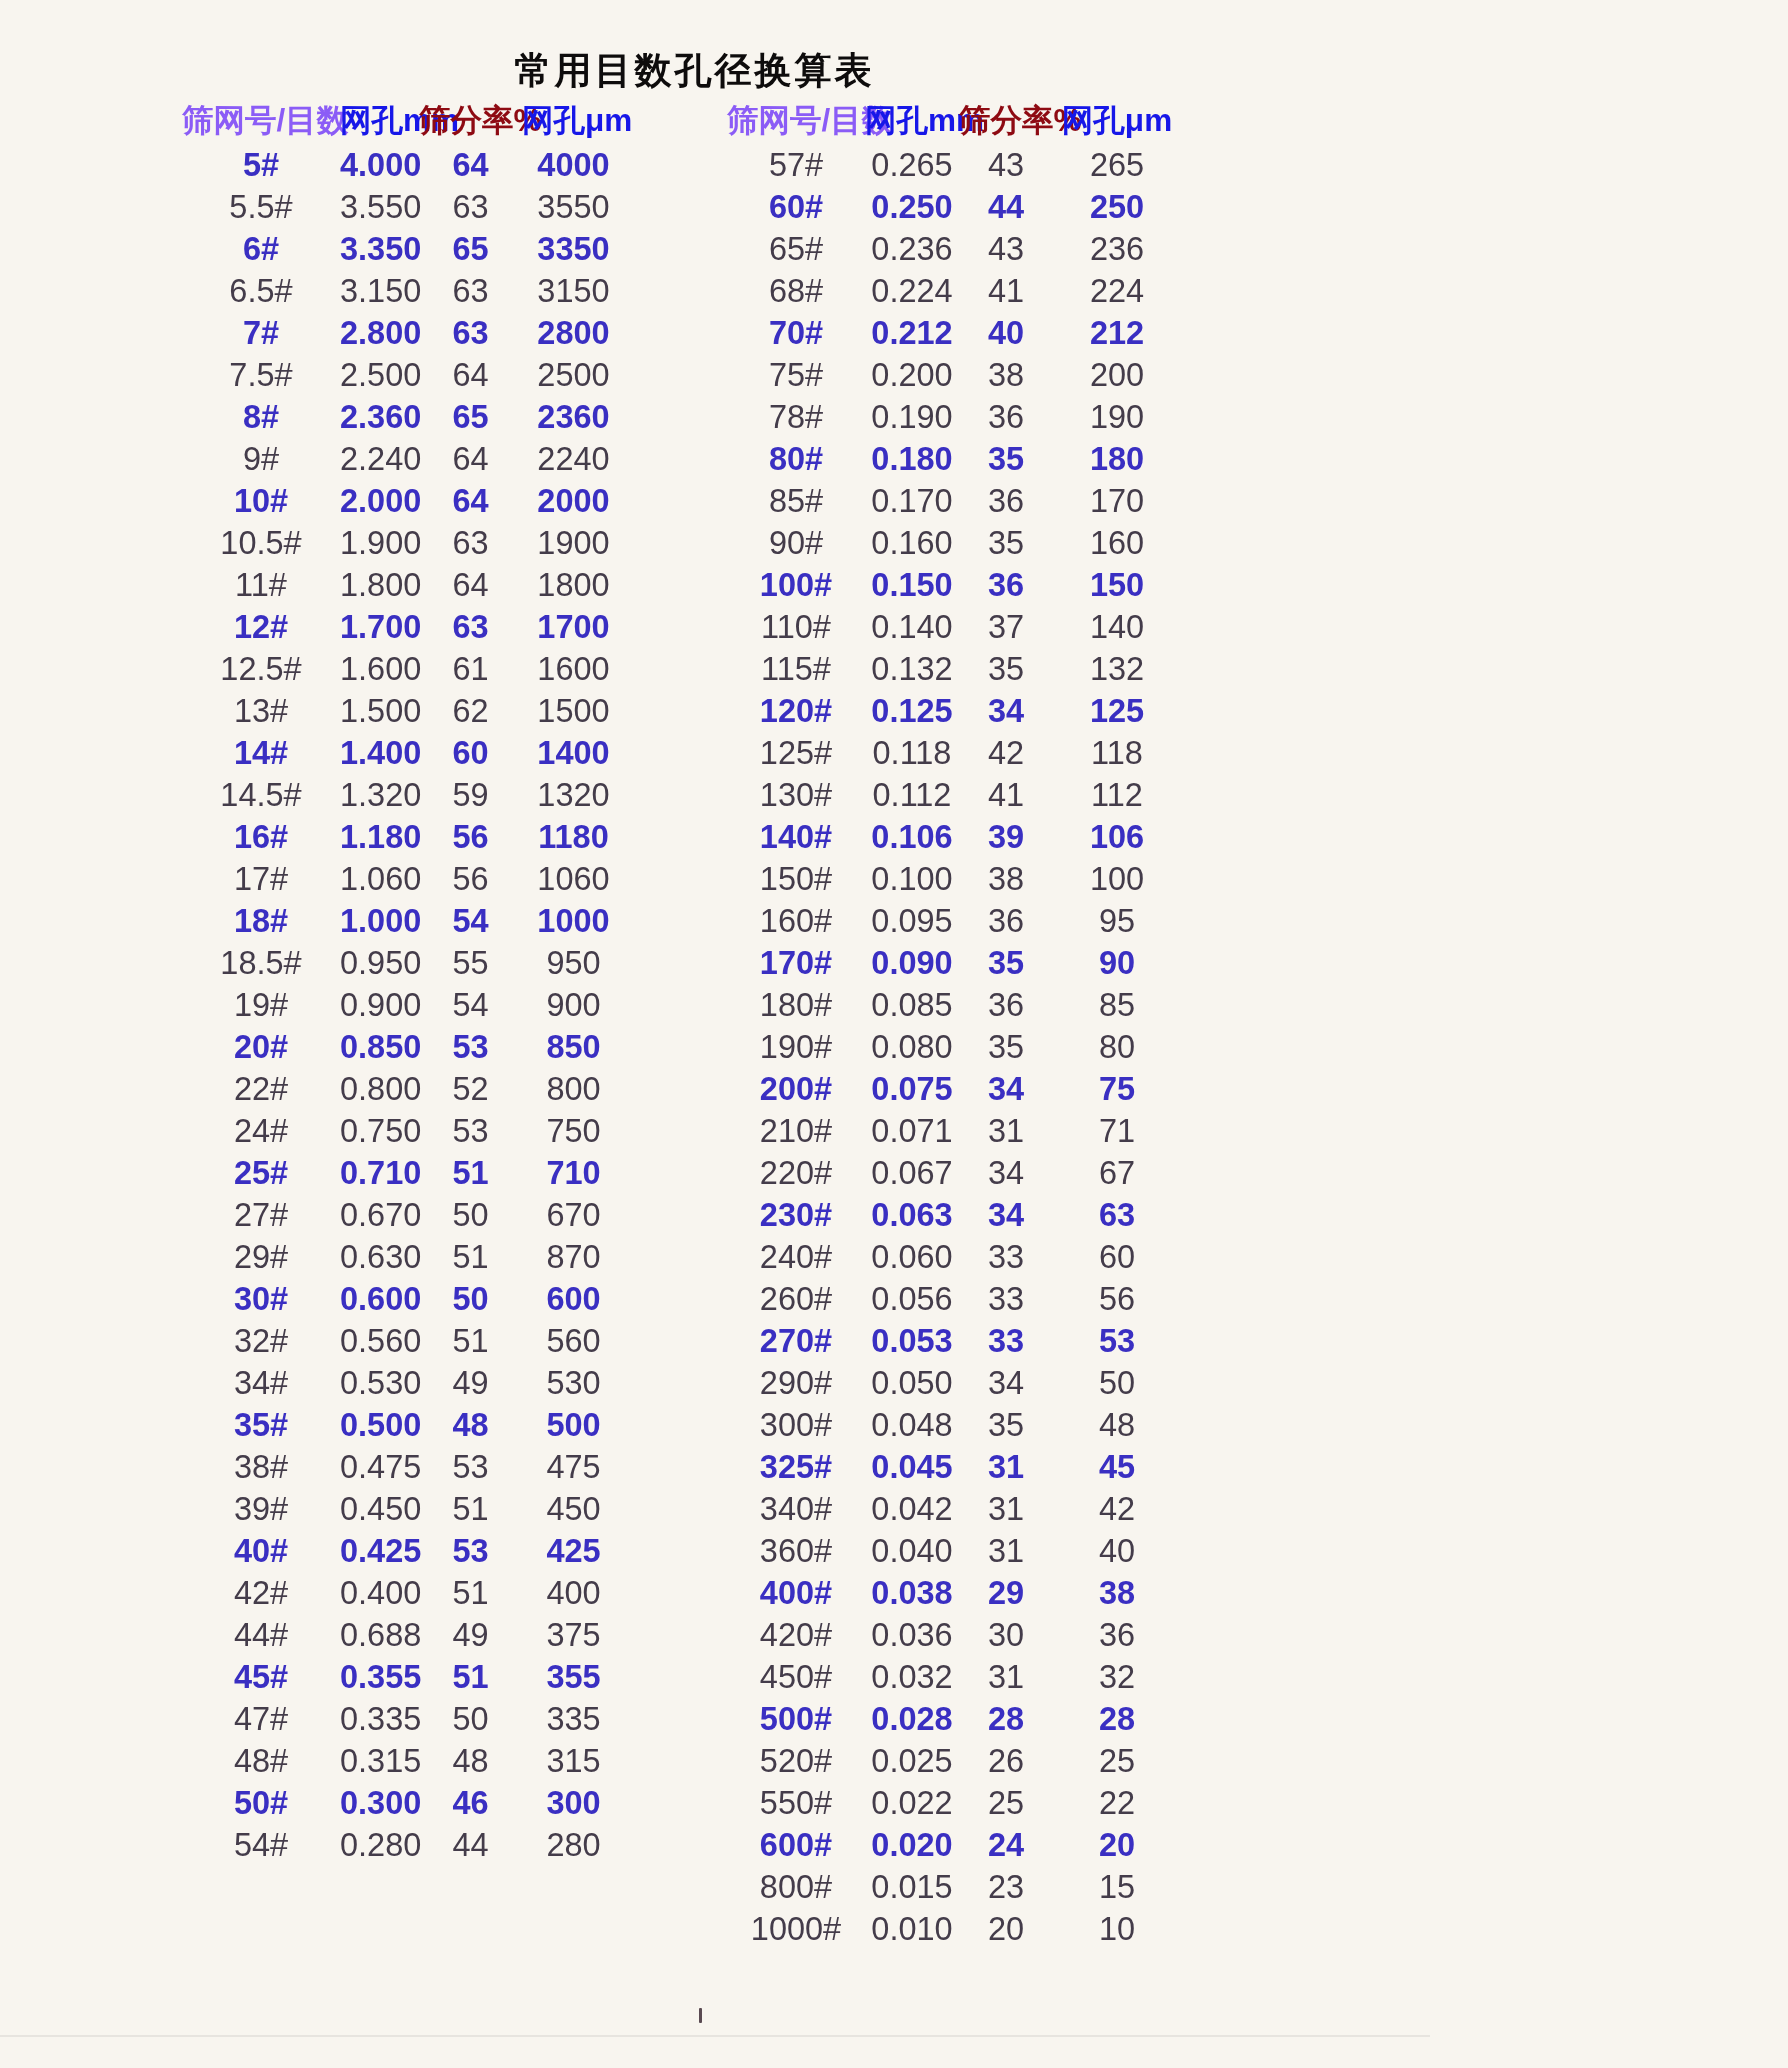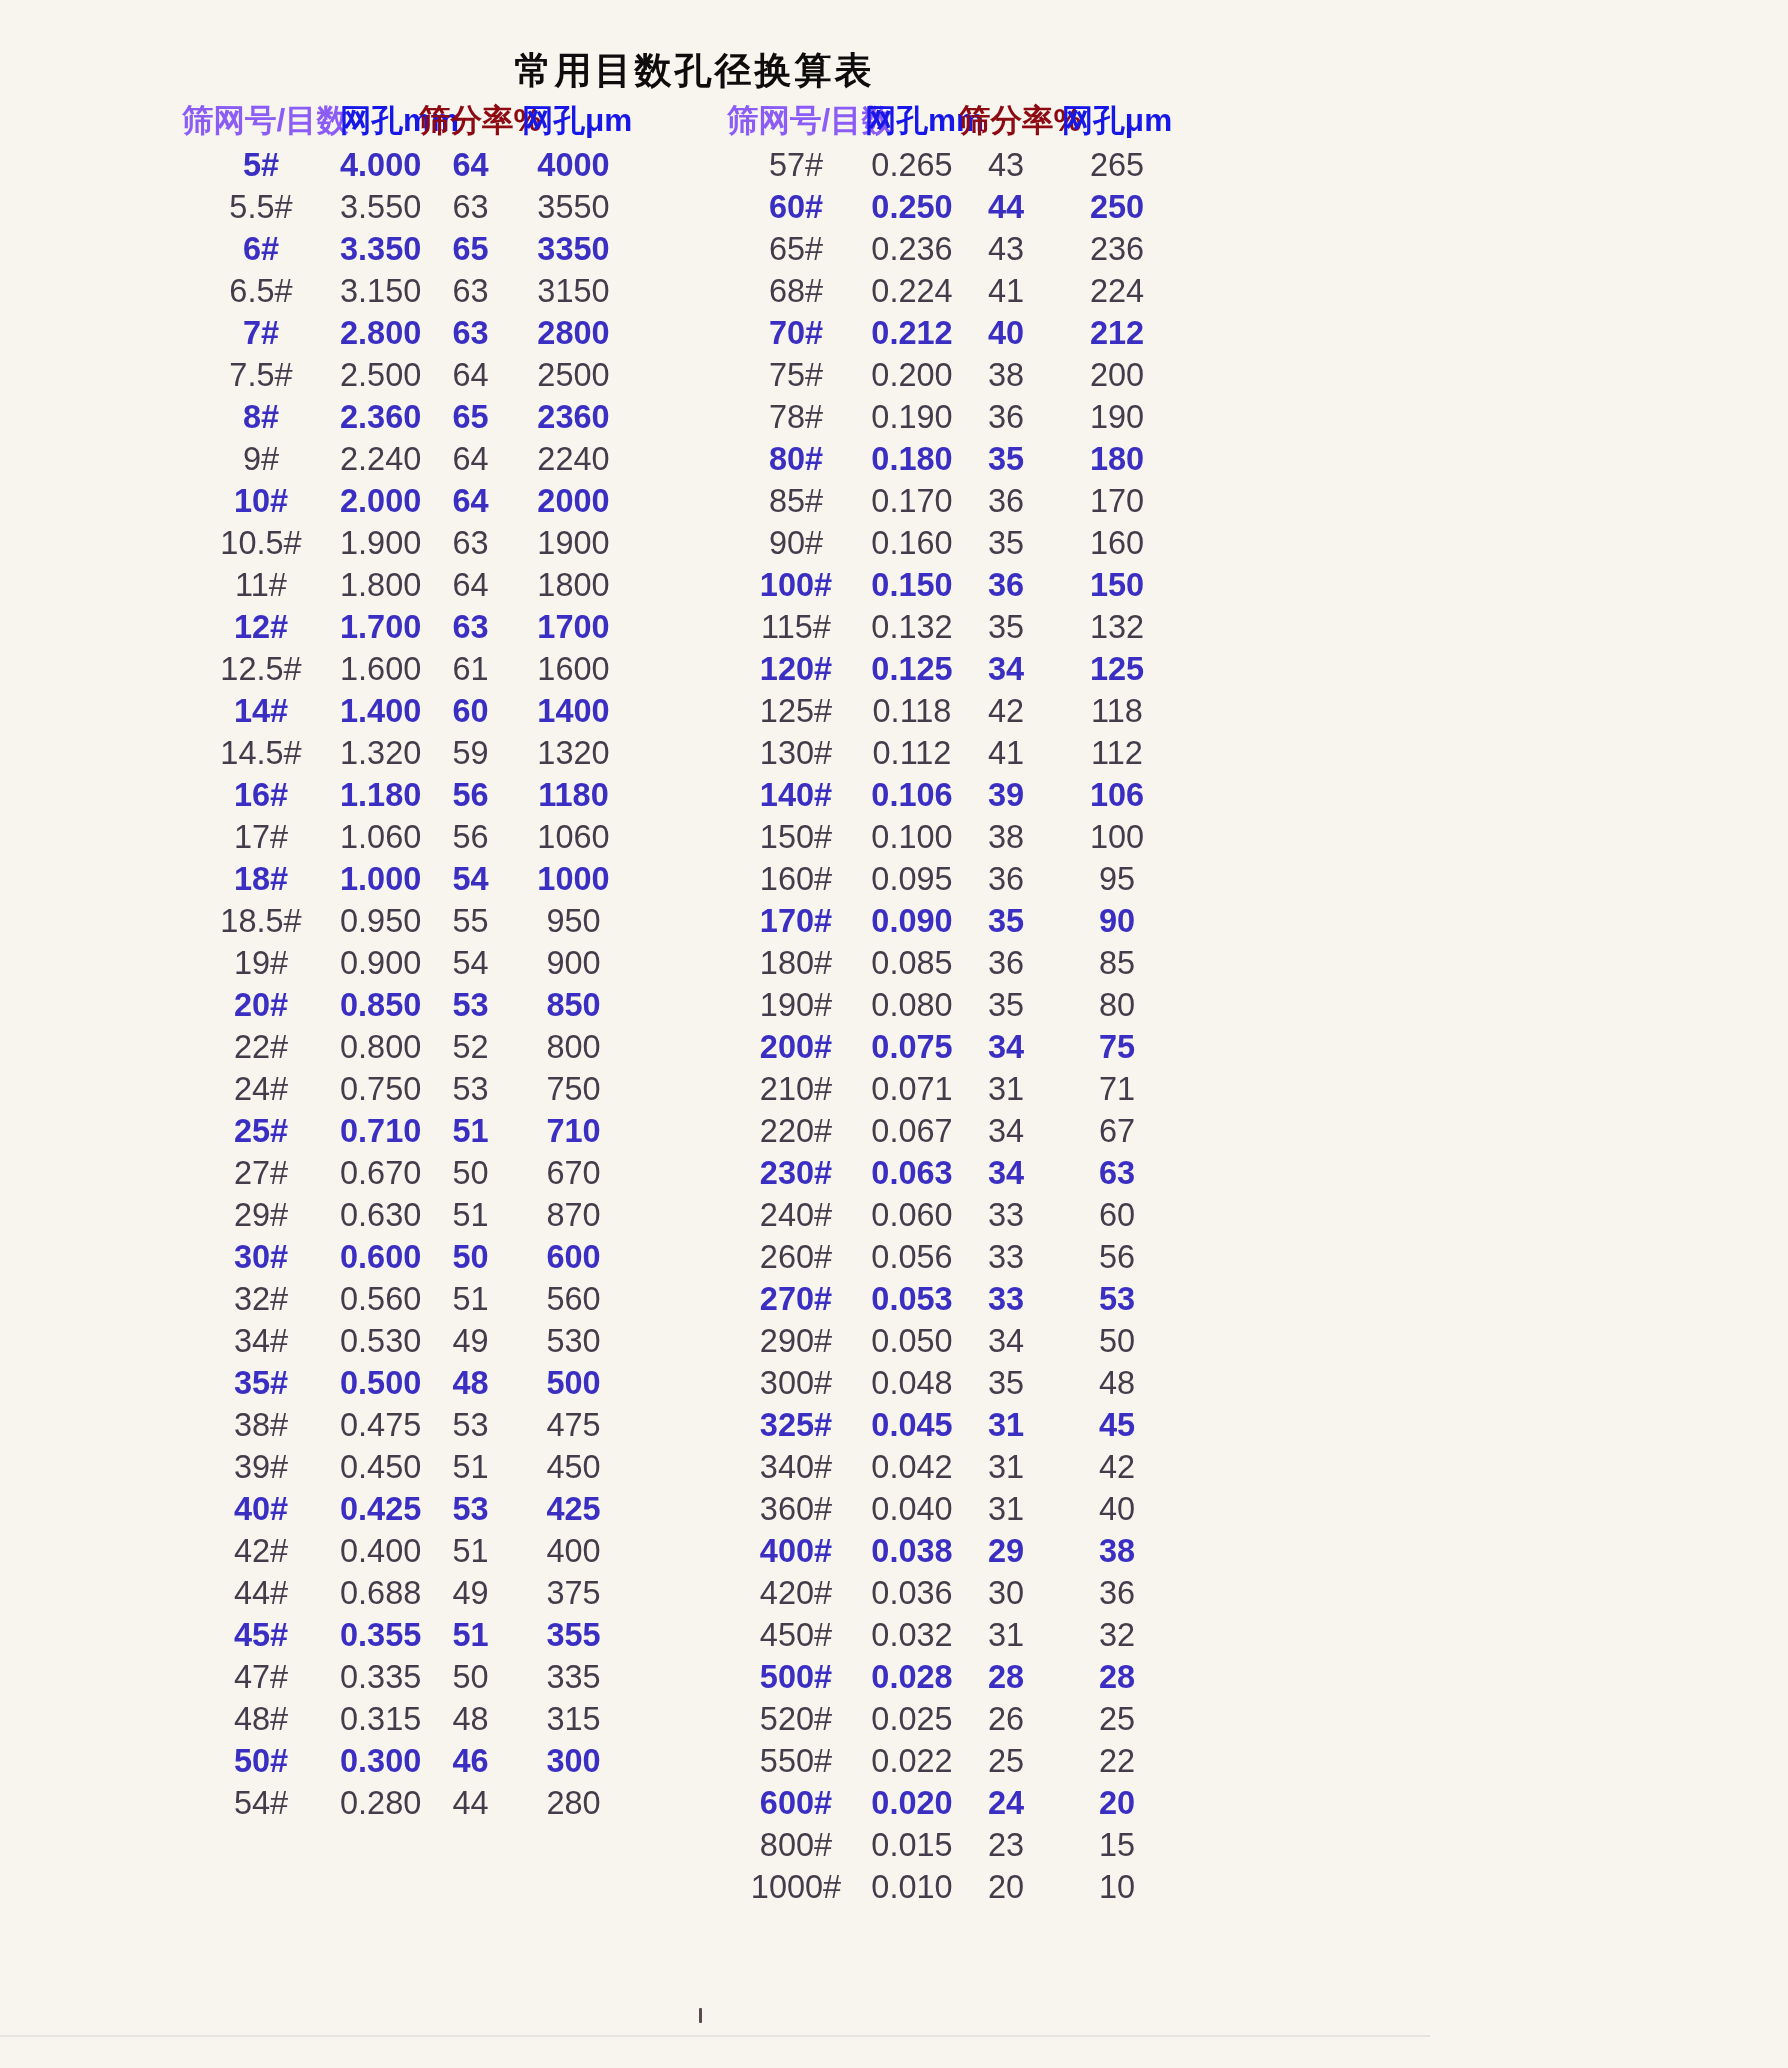--- a/index.html
+++ b/index.html
@@ -128,20 +128,26 @@
         <span class="cell">1.700</span>
         <span class="cell">63</span>
         <span class="cell">1700</span>
       </div>
       <div class="row">
         <span class="cell">12.5#</span>
         <span class="cell">1.600</span>
         <span class="cell">61</span>
         <span class="cell">1600</span>
       </div>
+      <div class="row">
+        <span class="cell">13#</span>
+        <span class="cell">1.500</span>
+        <span class="cell">62</span>
+        <span class="cell">1500</span>
+      </div>
       <div class="row hl">
         <span class="cell">14#</span>
         <span class="cell">1.400</span>
         <span class="cell">60</span>
         <span class="cell">1400</span>
       </div>
       <div class="row">
         <span class="cell">14.5#</span>
         <span class="cell">1.320</span>
         <span class="cell">59</span>
@@ -368,20 +374,26 @@
         <span class="cell">35</span>
         <span class="cell">160</span>
       </div>
       <div class="row hl">
         <span class="cell">100#</span>
         <span class="cell">0.150</span>
         <span class="cell">36</span>
         <span class="cell">150</span>
       </div>
       <div class="row">
+        <span class="cell">110#</span>
+        <span class="cell">0.140</span>
+        <span class="cell">37</span>
+        <span class="cell">140</span>
+      </div>
+      <div class="row">
         <span class="cell">115#</span>
         <span class="cell">0.132</span>
         <span class="cell">35</span>
         <span class="cell">132</span>
       </div>
       <div class="row hl">
         <span class="cell">120#</span>
         <span class="cell">0.125</span>
         <span class="cell">34</span>
         <span class="cell">125</span>

